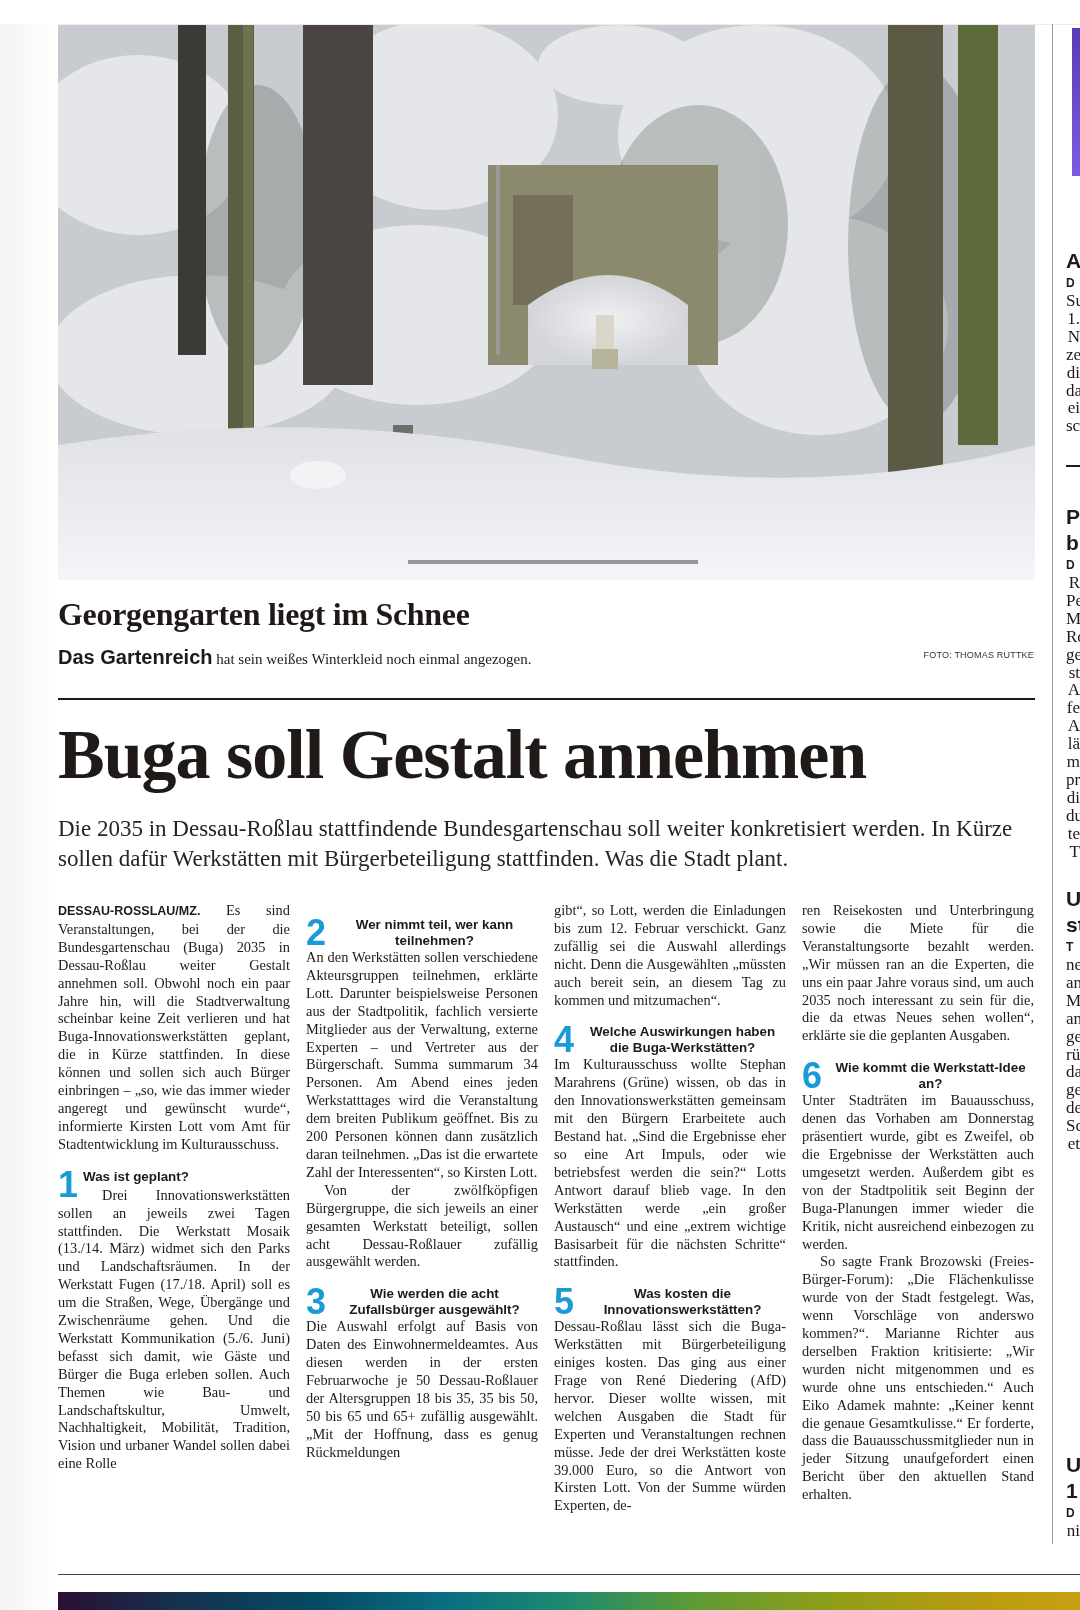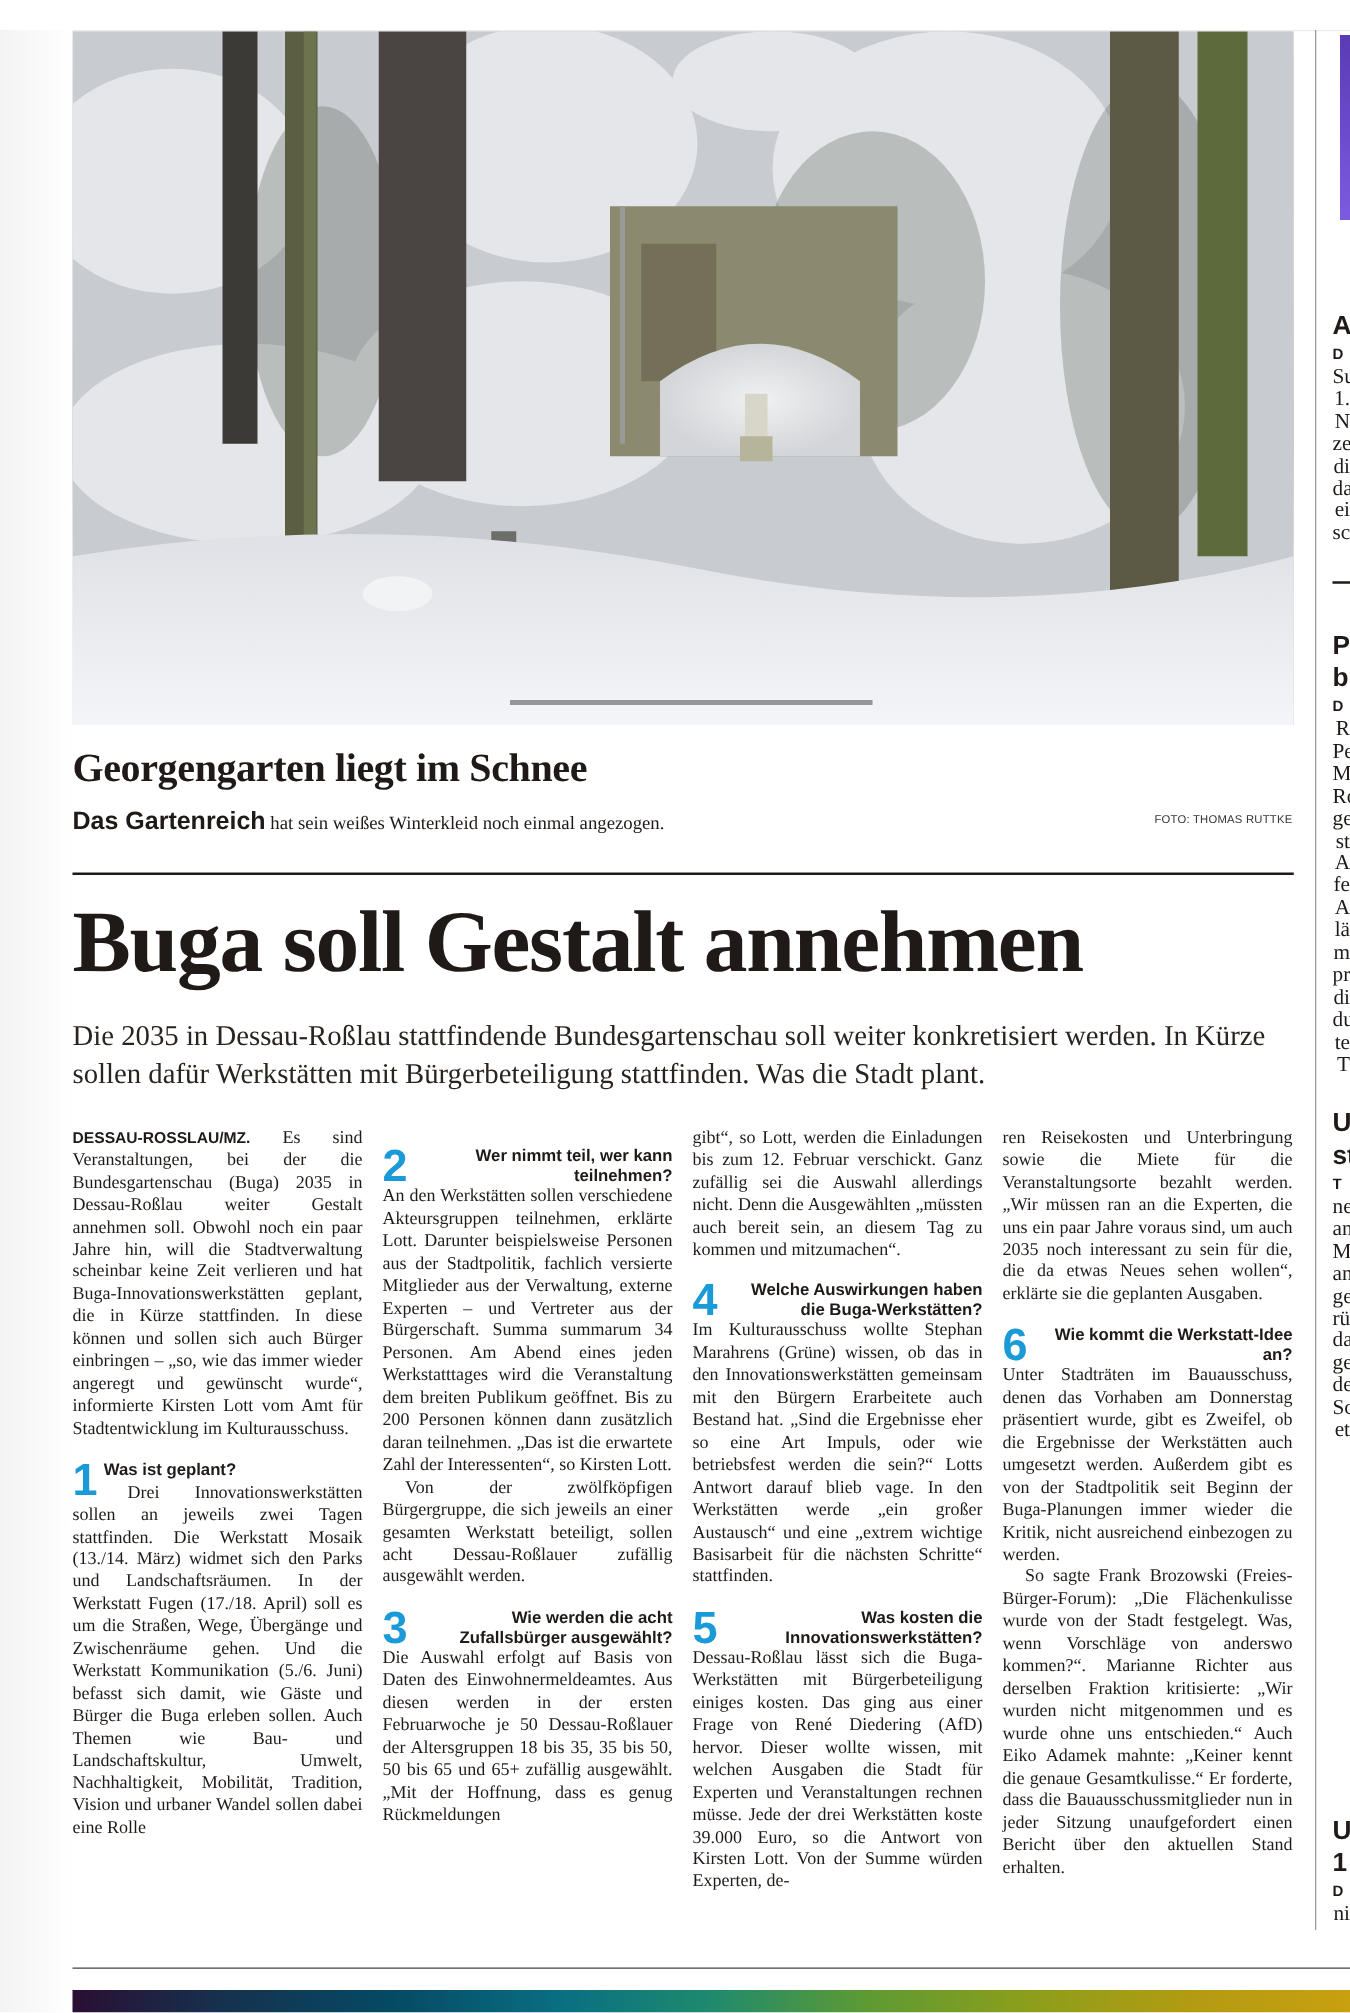--- a/index.html
+++ b/index.html
@@ -30,21 +30,21 @@
   
   .col { position:absolute; top:902px; width:232px; font-size:14.4px; line-height:17.9px; text-align:justify; hyphens:manual; color:#1f1a17; }
   .c1 { left:58px; } .c2 { left:306px; } .c3 { left:554px; } .c4 { left:802px; }
   .col p { margin:0; }
   .col p.indent { text-indent:18px; }
   .byline { font-family:"Liberation Sans", sans-serif; font-weight:bold; font-size:12.8px; line-height:17px; margin-bottom:14px !important; text-align:left; }
   .dateline { font-family:"Liberation Sans", sans-serif; font-weight:bold; font-size:12.5px; }
   .qblock { margin-top:14px; }
   .qhead { display:flex; align-items:flex-start; }
   .qnum { font-family:"Liberation Sans", sans-serif; font-weight:bold; font-size:36px; line-height:30px; color:#1a9ad6; margin-right:5px; margin-top:2px; }
-  .qtitle { font-family:"Liberation Sans", sans-serif; font-weight:bold; font-size:13.4px; line-height:16px; text-align:right; padding-top:1px; }
+  .qtitle { font-family:"Liberation Sans", sans-serif; font-weight:bold; font-size:13.4px; line-height:16px; text-align:center; padding-top:1px; }
   .qbody { margin-top:0; }
 
   
   .vline { position:absolute; left:1052px; top:24px; width:1px; height:1520px; background:#999; }
   .strip-img { position:absolute; left:1072px; top:28px; width:8px; height:148px; background:linear-gradient(180deg,#5a3bb5,#7d5be0); }
   .strip { position:absolute; left:1066px; width:14px; overflow:hidden; white-space:nowrap; }
   .strip .h { font-family:"Liberation Sans", sans-serif; font-weight:bold; font-size:21px; line-height:26px; }
   .strip .k { font-family:"Liberation Sans", sans-serif; font-weight:bold; font-size:12px; line-height:18px; }
   .strip .t { font-size:17px; line-height:17.9px;text-align:right; }
   .strip-rule { position:absolute; left:1066px; width:14px; height:2px; background:#1f1a17; }

